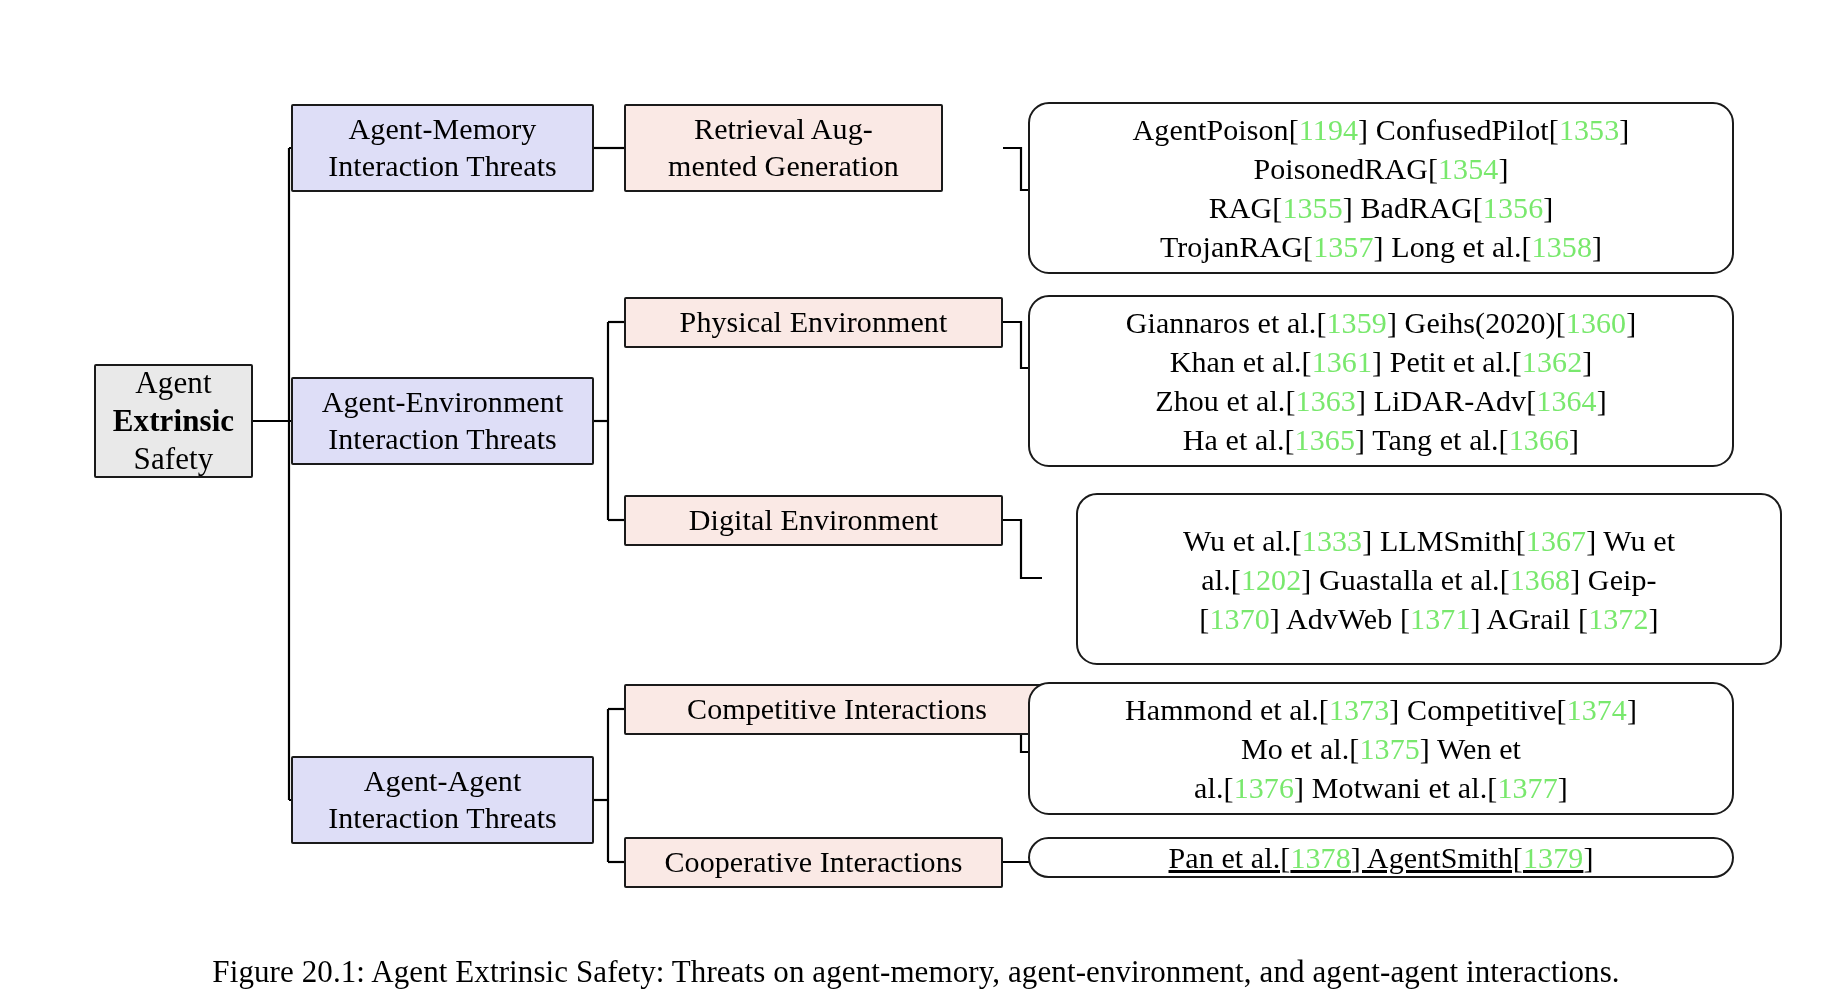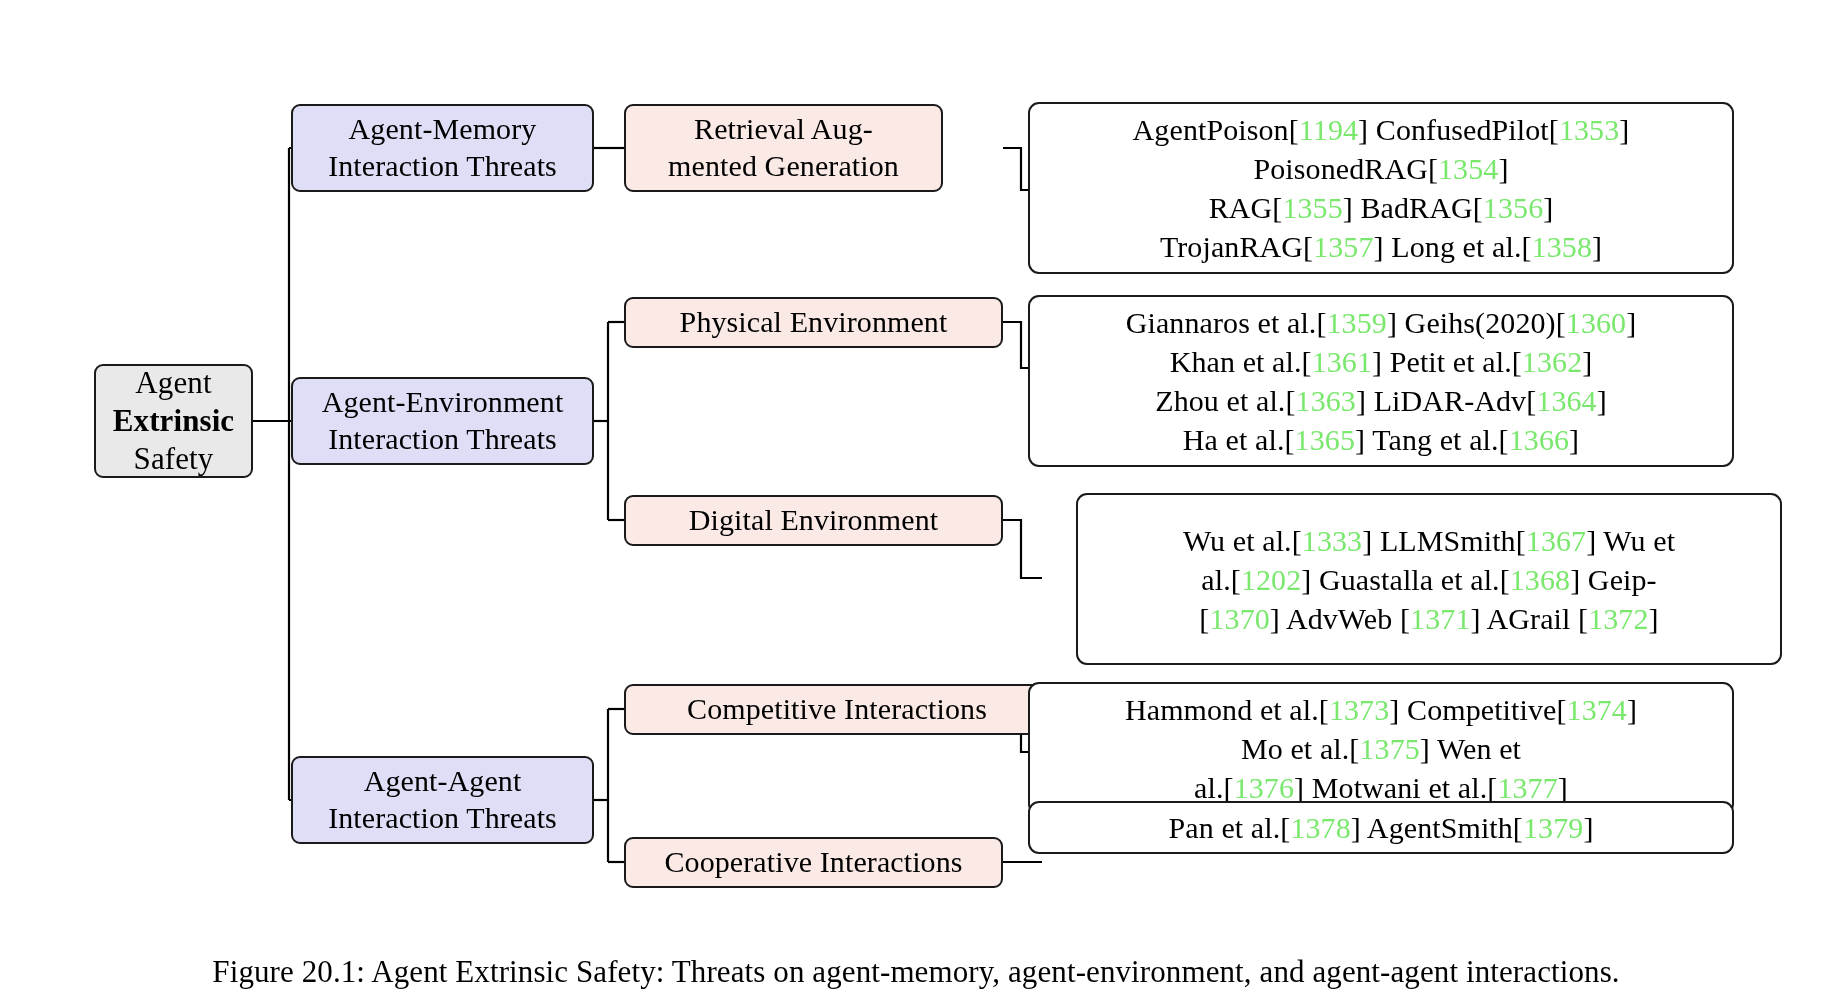--- a/index.html
+++ b/index.html
@@ -34,21 +34,21 @@
     fill: none;
     stroke: #000000;
     stroke-width: 2.2;
   }
 
   
   .node {
     position: absolute;
     box-sizing: border-box;
     border: 2.2px solid #1a1a1a;
-    border-radius: 9px;
+    border-radius: 2px;
     display: flex;
     align-items: center;
     justify-content: center;
     text-align: center;
     line-height: 1.22;
     letter-spacing: 0.1px;
   }
 
   .node .inner { width: 100%; padding: 0 8px; }
 
@@ -68,21 +68,21 @@
   
   .sub {
     background: #fae9e5;
     font-size: 30px;
   }
 
   
   .leaf {
     background: #ffffff;
     font-size: 30px;
-    border-radius: 11px;
+    border-radius: 21px;
     line-height: 1.30;
   }
   .leaf .inner { padding: 0 14px; }
 
   .cite { color: #79e86d; }
 
   
   #caption {
     position: absolute;
     left: 0;
@@ -218,21 +218,21 @@
   </div>
 
   <div class="node leaf" style="left:1028px; top:682px; width:706px; height:133px;">
     <div class="inner">
         <div><span>Hammond et al.[</span><span class="cite">1373</span><span>] Competitive[</span><span class="cite">1374</span><span>]</span></div>
         <div><span>Mo et al.[</span><span class="cite">1375</span><span>] Wen et</span></div>
         <div><span>al.[</span><span class="cite">1376</span><span>] Motwani et al.[</span><span class="cite">1377</span><span>]</span></div>
       </div>
   </div>
 
-  <div class="node leaf" style="left:1028px; top:801px; width:706px; height:53px;">
+  <div class="node leaf" style="left:1028px; top:837px; width:706px; height:41px;text-decoration:underline;">
     <div class="inner">
         <div><span>Pan et al.[</span><span class="cite">1378</span><span>] AgentSmith[</span><span class="cite">1379</span><span>]</span></div>
       </div>
   </div>
 
   <div id="caption">Figure 20.1: Agent Extrinsic Safety: Threats on agent-memory, agent-environment, and agent-agent interactions.</div>
 
 </div>
 
 </body></html>

